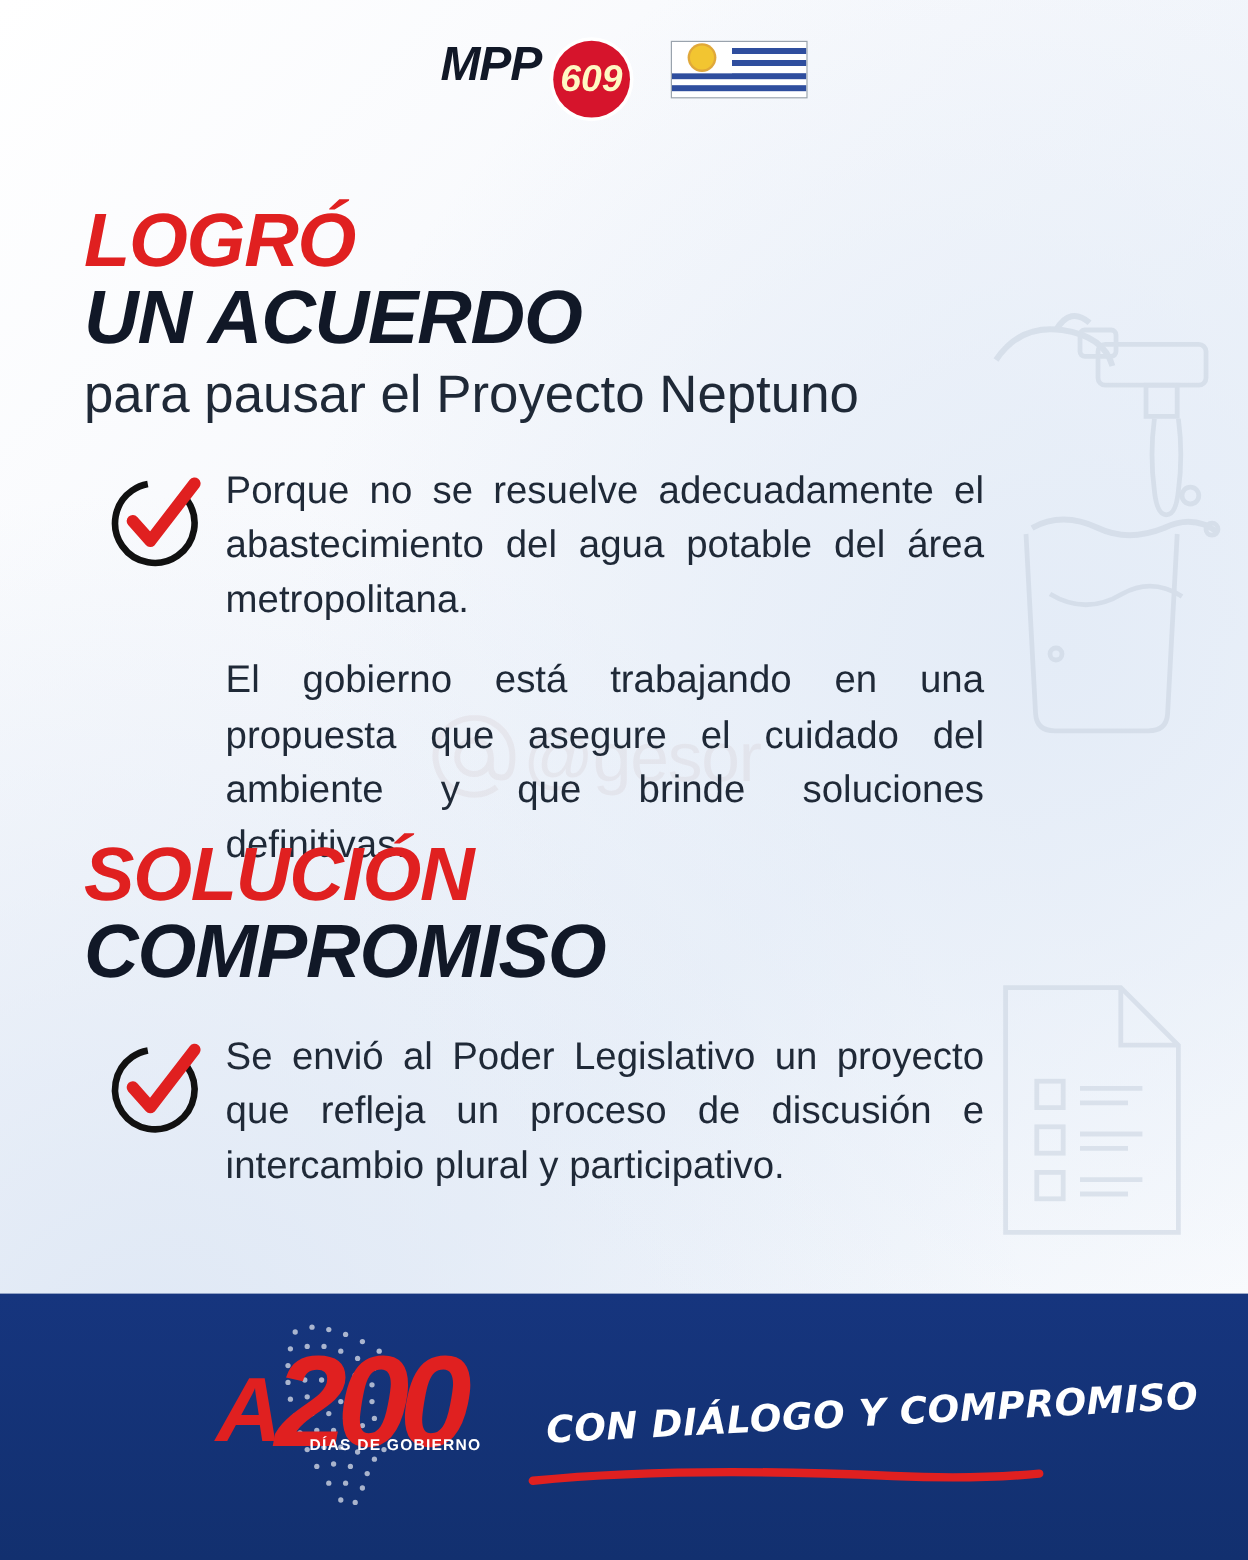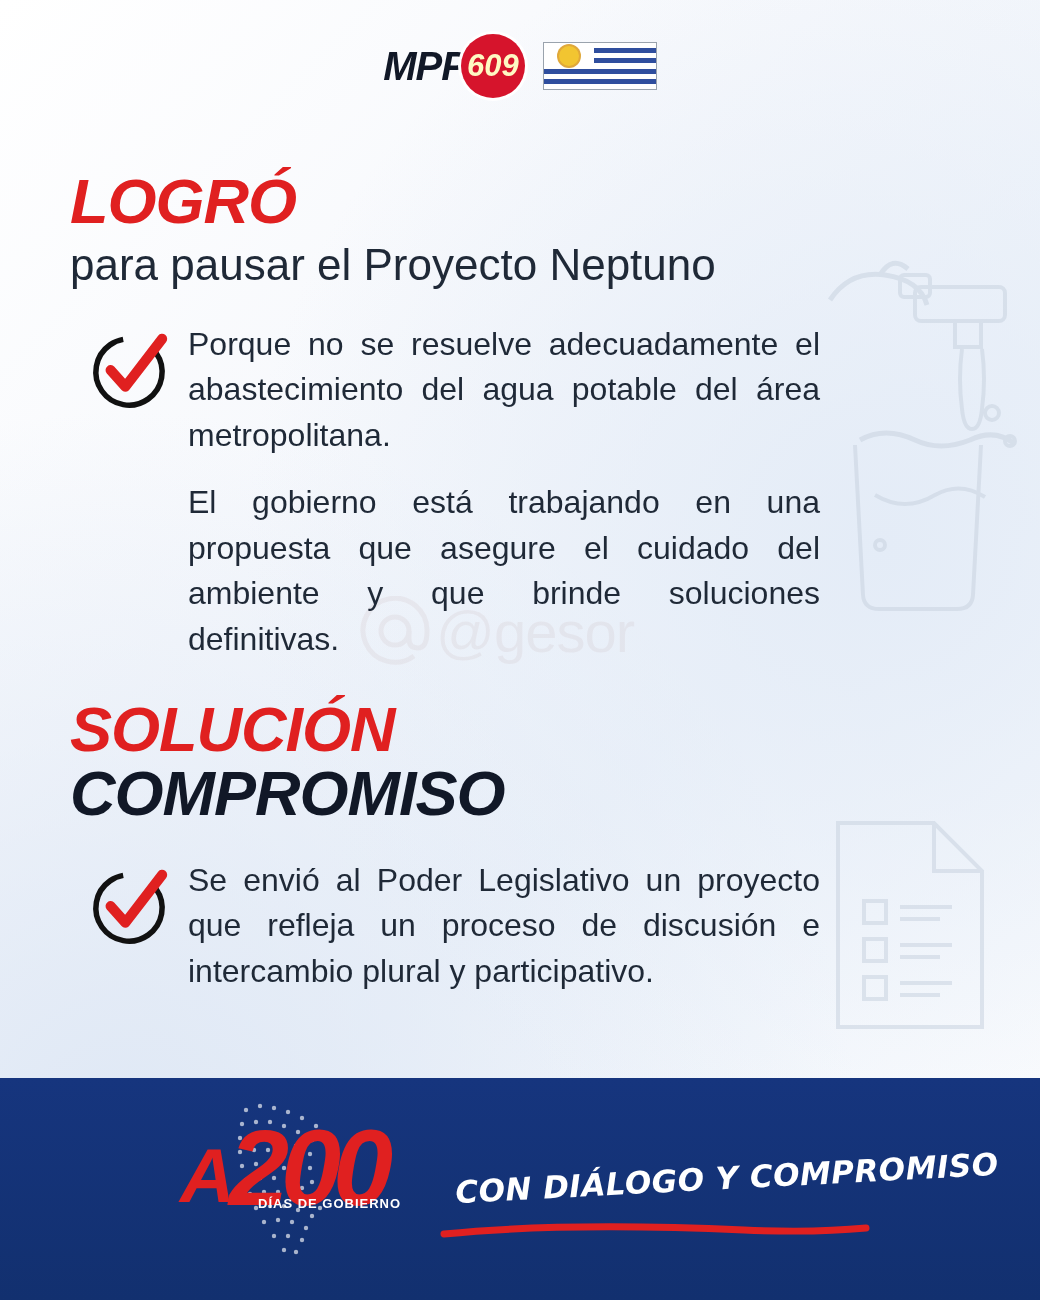--- a/index.html
+++ b/index.html
@@ -24,23 +24,22 @@
     overflow: hidden;
   }
 
   
   .header {
     position: absolute;
     top: 34px;
     left: 0;
     width: 100%;
     display: flex;
-    align-items: center;
     justify-content: center;
-    gap: 0px;
+    gap: 16px;
   }
   .mpp-text {
     font-size: 40px;
     font-weight: bold;
     font-style: italic;
     color: #111827;
     letter-spacing: -1px;
     line-height: 1;
   }
   .mpp-circle {
@@ -316,20 +315,21 @@
       <svg viewBox="0 0 70 70" width="70" height="70" fill="none" stroke="#b08a8a" stroke-width="5">
         <circle cx="35" cy="35" r="14"></circle>
         <path d="M49 35 v8 q0 9 9 9 q9 0 9 -17 a32 32 0 1 0 -13 25"></path>
       </svg>
       <span class="watermark-text">@gesor</span>
     </div>
   </div>
 
   <div class="block block-1">
     <h1 class="headline-red">LOGRÓ</h1>
+    <h1 class="headline-dark">UN ACUERDO</h1>
     <h2 class="headline-sub">para pausar el Proyecto Neptuno</h2>
 
     <div class="bullet-row">
       <div class="check-wrap">
         <svg viewBox="0 0 100 100" width="92" height="92" fill="none">
           <circle cx="50" cy="50" r="36" stroke="#111111" stroke-width="6" stroke-dasharray="185 40" transform="rotate(-35 50 50)"></circle>
           <path d="M30 48 L46 66 L86 14" stroke="#e02020" stroke-width="11" stroke-linecap="round" stroke-linejoin="round"></path>
         </svg>
       </div>
       <div class="bullet-text">

